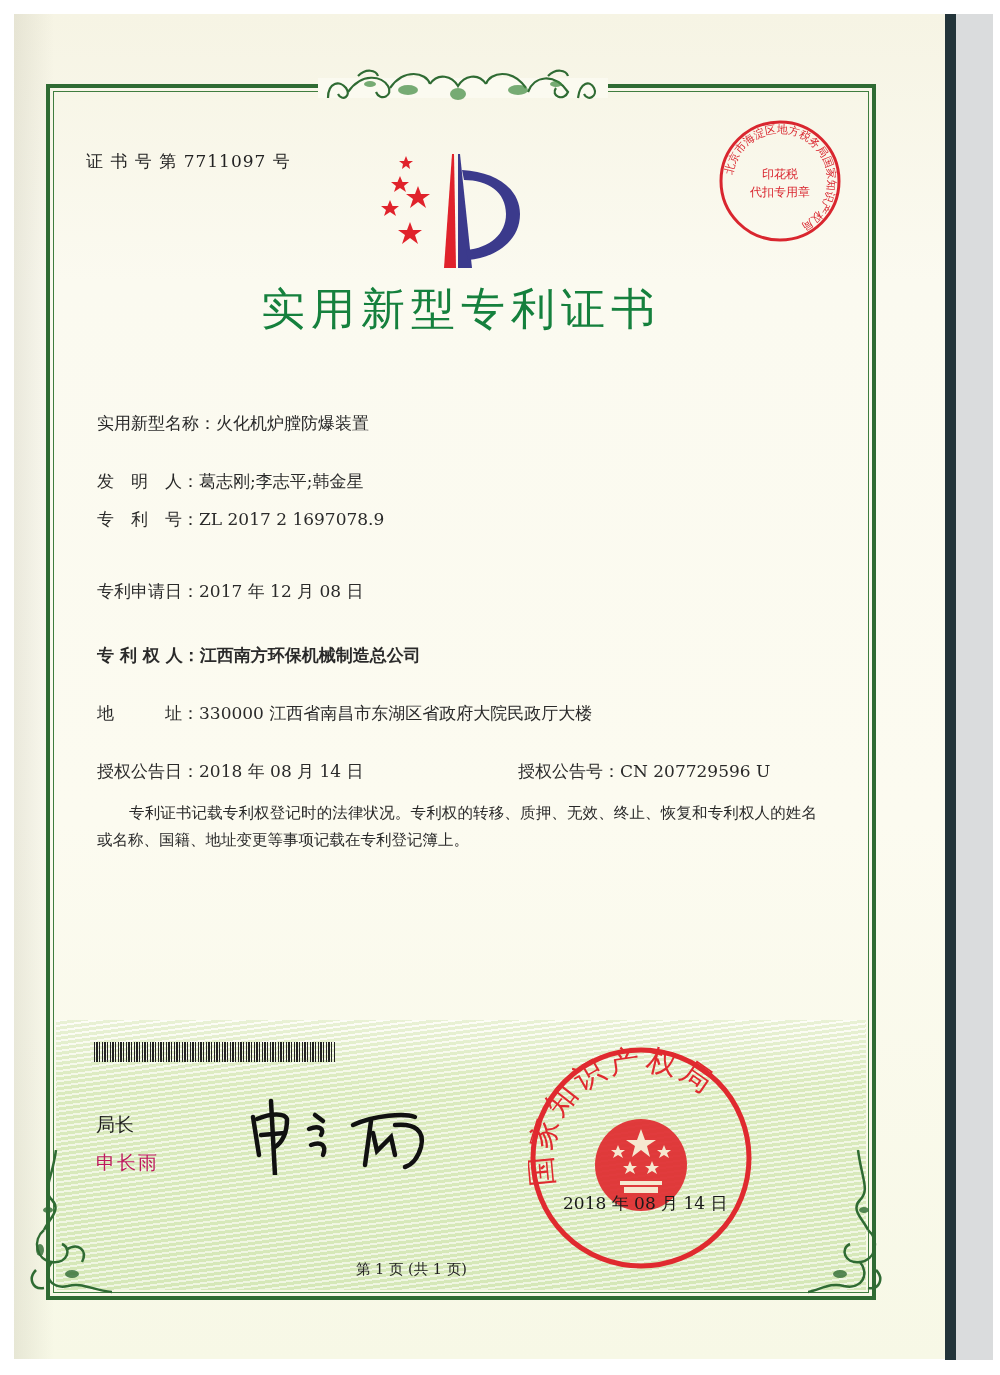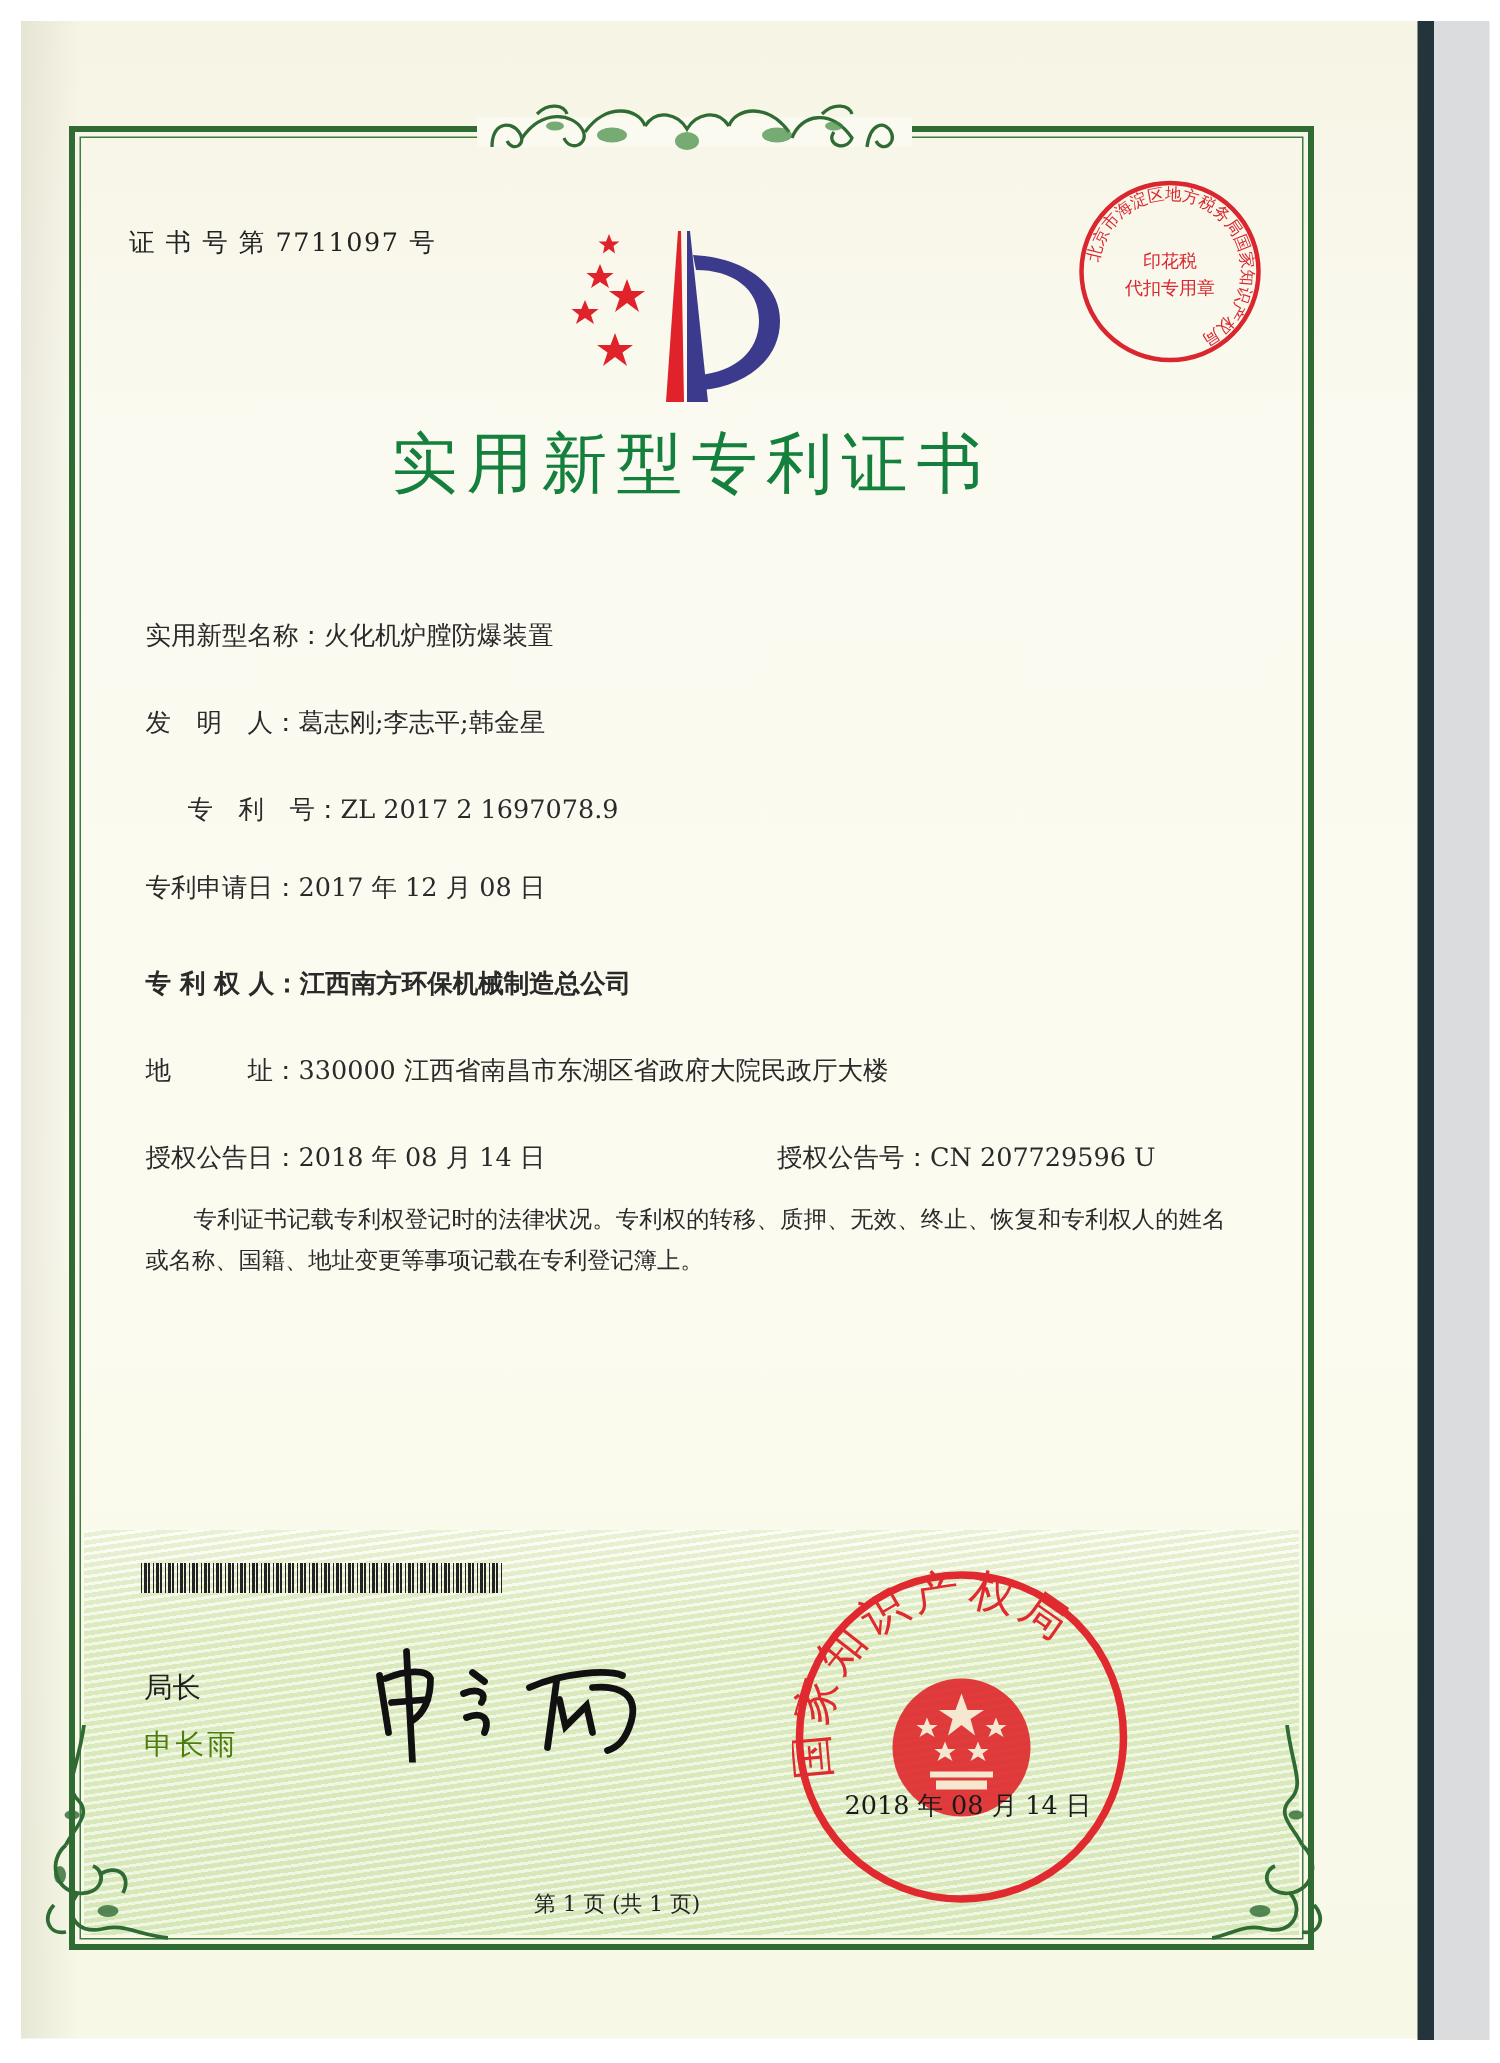--- a/index.html
+++ b/index.html
@@ -32,21 +32,21 @@
   .field { position:absolute; left:97px; font-size:17px; white-space:nowrap; color:#2a2a2a; }
   .field .lbl { display:inline-block; }
   .field .val { display:inline-block; }
 
   .body-text { position:absolute; left:97px; width:720px; font-size:15.5px; line-height:27px; color:#2a2a2a; }
   .body-text p { margin:0; text-indent:32px; text-align:justify; }
 
   .barcode { position:absolute; left:94px; top:1042px; width:242px; height:20px;
              background: repeating-linear-gradient(90deg,#222 0 1px,transparent 1px 2px,#222 2px 4px,transparent 4px 5px,#222 5px 6px,transparent 6px 8px); }
   .director-title { position:absolute; left:96px; top:1112px; font-family:"DejaVu Sans","Liberation Sans",sans-serif; font-size:19px; color:#1f1f1f; }
-  .director-name { position:absolute; left:96px; top:1150px; font-family:"DejaVu Sans","Liberation Sans",sans-serif; font-size:19px; color:#4d7c0f; letter-spacing:2px; }
+  .director-name { position:absolute; left:96px; top:1150px; font-family:"DejaVu Sans","Liberation Sans",sans-serif; font-size:19px; color:#be185d; letter-spacing:2px; }
   .signature { position:absolute; left:245px; top:1095px; width:210px; height:80px; }
   .seal { position:absolute; left:528px; top:1045px; width:226px; height:226px; }
   .seal-date { position:absolute; left:563px; top:1192px; font-size:17px; color:#1a1a1a; }
   .page-no { position:absolute; left:356px; top:1260px; font-size:14.5px; color:#222; }
 </style>
 </head>
 <body>
 
 <div class="paper"></div>
 <div class="paper-shade"></div>
@@ -141,21 +141,21 @@
 </svg>
 
 <div class="title">实用新型专利证书</div>
 
 <div class="field" style="top:412px;">
   <span class="lbl">实用新型名称：</span><span class="val">火化机炉膛防爆装置</span>
 </div>
 <div class="field" style="top:470px;">
   <span class="lbl">发　明　人：</span><span class="val">葛志刚;李志平;韩金星</span>
 </div>
-<div class="field" style="top:528px;margin-left:28px;">
+<div class="field" style="top:508px;">
   <span class="lbl">专　利　号：</span><span class="val">ZL 2017 2 1697078.9</span>
 </div>
 <div class="field" style="top:568px;margin-top:12px;">
   <span class="lbl">专利申请日：</span><span class="val">2017 年 12 月 08 日</span>
 </div>
 <div class="field" style="top:644px;font-weight:bold;">
   <span class="lbl">专 利 权 人：</span><span class="val">江西南方环保机械制造总公司</span>
 </div>
 <div class="field" style="top:702px;">
   <span class="lbl">地　　　址：</span><span class="val">330000 江西省南昌市东湖区省政府大院民政厅大楼</span>

